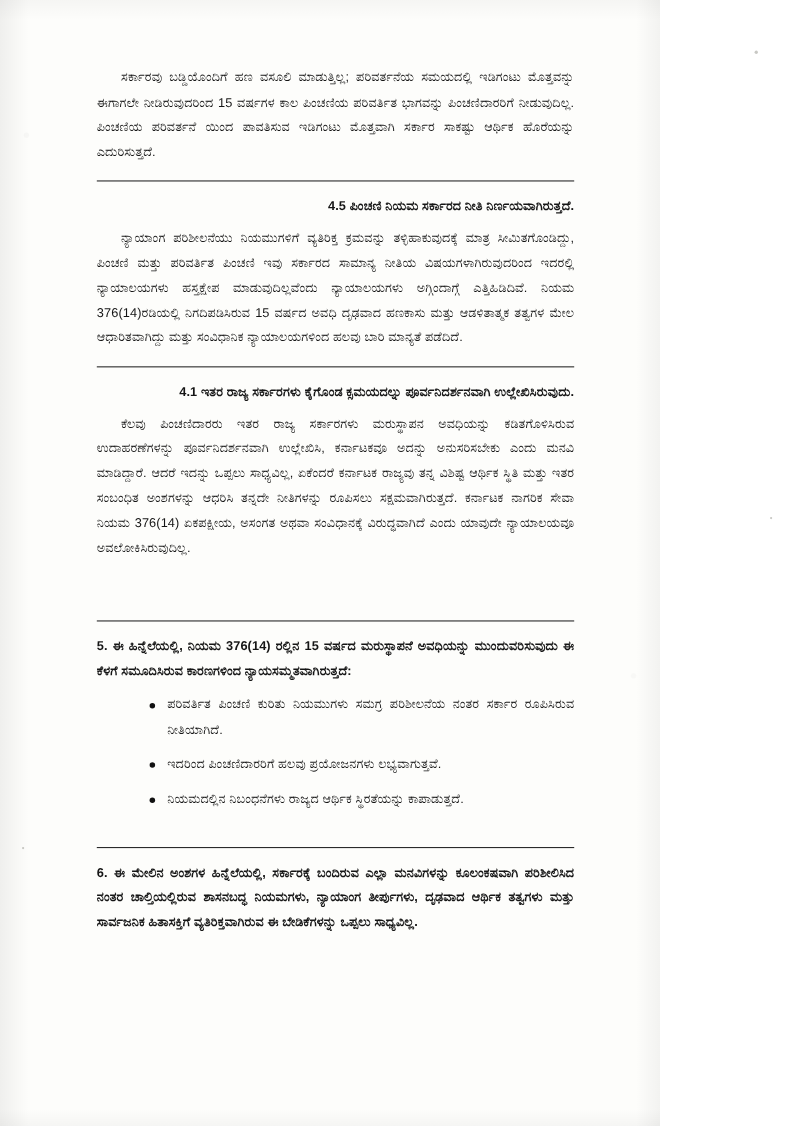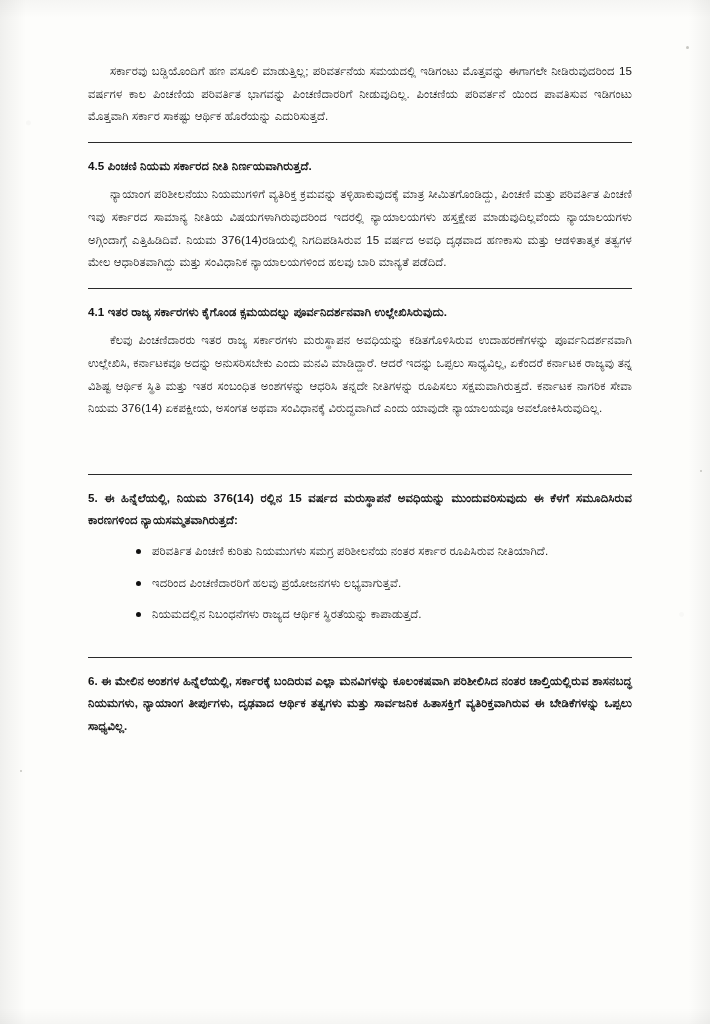--- a/index.html
+++ b/index.html
@@ -8,21 +8,21 @@
   }
   body {
     width: 723px;
     height: 1024px;
     background: #ffffff;
     font-family: "Liberation Sans", sans-serif;
     overflow: hidden;
   }
   .page {
     position: relative;
-    width: 710px;
+    width: 600px;
     height: 1024px;
     background: #fdfdfb;
     box-sizing: border-box;
     padding: 60px 78px 20px 88px;
     background-image:
       radial-gradient(circle at 4% 12%, rgba(0,0,0,0.025) 0 2px, rgba(0,0,0,0) 3px),
       radial-gradient(circle at 96% 60%, rgba(0,0,0,0.02) 0 2px, rgba(0,0,0,0) 3px);
   }
   
   .page::before {
@@ -53,21 +53,21 @@
     text-align: justify;
     letter-spacing: .1px;
   }
   .para {
     margin-bottom: 10px;
     text-indent: 22px;
   }
   .heading {
     font-weight: bold;
     margin-bottom: 6px;
-    text-align: left;
+    text-align: right;
   }
   .section-title {
     font-weight: bold;
     text-align: justify;
     margin-bottom: 8px;
   }
   .rule {
     border: none;
     border-top: 1.3px solid #2a2a2a;
     margin: 14px 0 12px 0;

